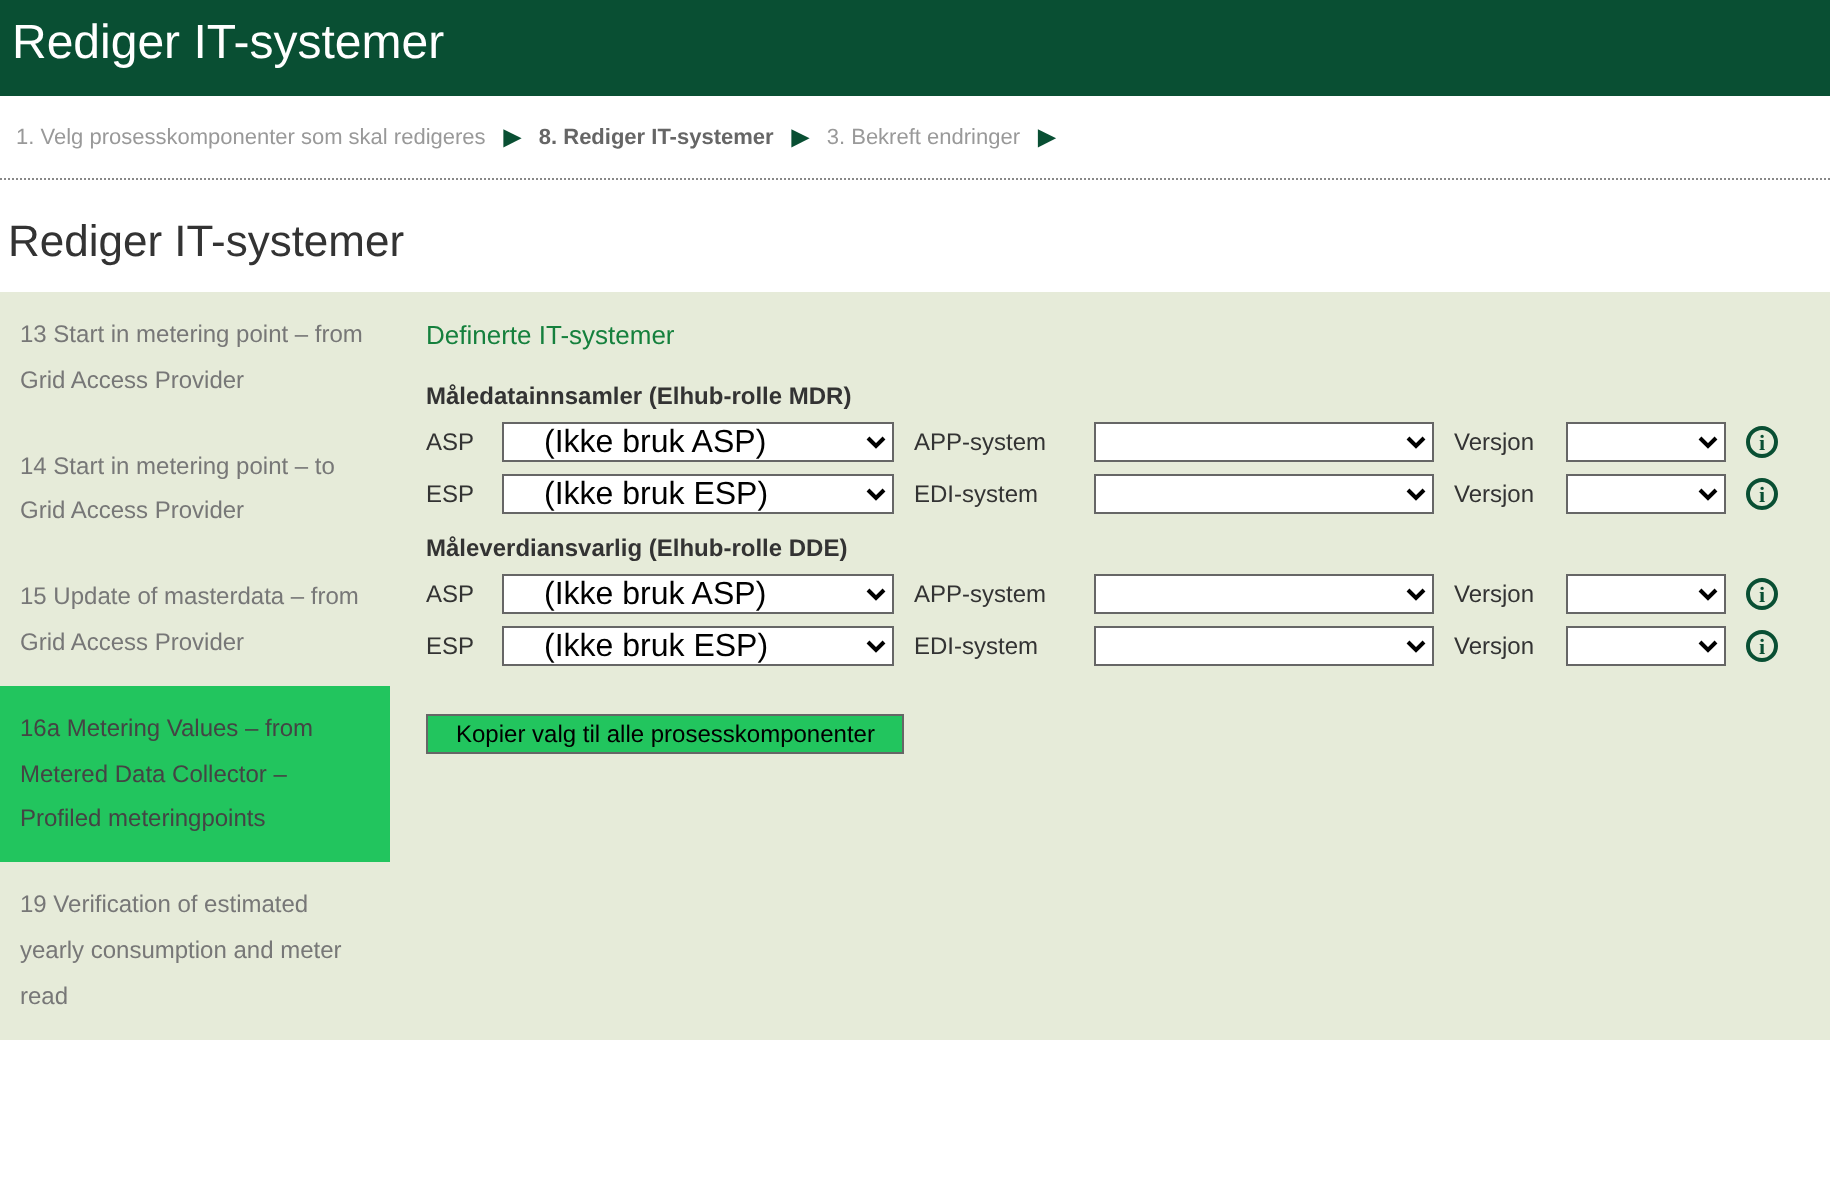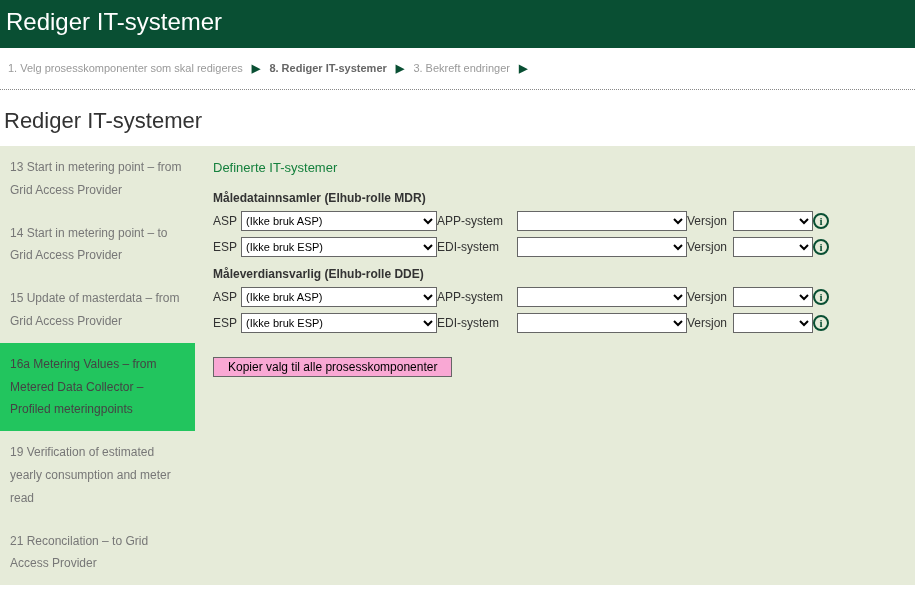--- a/index.html
+++ b/index.html
@@ -12,29 +12,29 @@
   .breadcrumb .step { color: #999; }
   .page-title { padding: 18px 6px 12px 4px; }
   .page-title h2 { font-family: Verdana, sans-serif; font-weight: normal; font-size: 22px; color: #333; }
   .main { display: flex; }
   .sidebar { width: 195px; background: #E6EBD9; }
   .sidebar-item { padding: 10px 10px; line-height: 1.9; color: #777; font-size: 12px; cursor: pointer; }
   .sidebar-item.active { background: #22c55e; color: #444; }
   .content { flex: 1; background: #E6EBD9; padding: 14px 18px 28px 18px; }
   .content h3 { font-size: 13px; font-weight: normal; margin-bottom: 16px; color: #15803d; }
   .section-title { font-weight: bold; font-size: 12px; margin: 10px 0 6px 0; }
-  .row { display: flex; align-items: center; margin-bottom: 6px; gap: 0; }
+  .row { display: flex; align-items: center; margin-bottom: 6px; gap: 10px; }
   .lbl { width: 28px; font-size: 12px; }
-  .sel-main { width: 196px; height: 20px; font-size: 11px; border: 1px solid #666; background: #fff; padding-left: 0; }
+  .sel-main { width: 196px; height: 20px; font-size: 16px; border: 1px solid #666; background: #fff; padding-left: 16px; }
   .lbl-mid { width: 80px; font-size: 12px; }
   .sel-mid { width: 170px; height: 20px; font-size: 12px; border: 1px solid #666; background: #fff; }
   .lbl-ver { width: 46px; font-size: 12px; }
   .sel-ver { width: 80px; height: 20px; font-size: 12px; border: 1px solid #666; background: #fff; }
   .info-icon { width: 16px; height: 16px; display: inline-flex; align-items: center; justify-content: center; cursor: pointer; }
-  .copy-btn { margin-top: 18px; padding: 2px 14px; font-size: 12px; border: 1px solid #666; background: #f9a8d4; cursor: pointer; }
+  .copy-btn { margin-top: 18px; padding: 2px 14px; font-size: 12px; border: 1px solid #666; background: #22c55e; cursor: pointer; }
   .footer { padding: 24px 30px 16px 0; text-align: right; }
 </style>
 </head>
 <body>
 
 <div class="header-bar">
   <h1>Rediger IT-systemer</h1>
 </div>
 
 <div class="breadcrumb">
@@ -50,21 +50,20 @@
   <h2>Rediger IT-systemer</h2>
 </div>
 
 <div class="main">
   <div class="sidebar">
     <div class="sidebar-item"><span>13 Start in metering point – from Grid Access Provider</span></div>
     <div class="sidebar-item"><span>14 Start in metering point – to Grid Access Provider</span></div>
     <div class="sidebar-item"><span>15 Update of masterdata – from Grid Access Provider</span></div>
     <div class="sidebar-item active"><span>16a Metering Values – from Metered Data Collector – Profiled meteringpoints</span></div>
     <div class="sidebar-item"><span>19 Verification of estimated yearly consumption and meter read</span></div>
-    <div class="sidebar-item"><span>21 Reconcilation – to Grid Access Provider</span></div>
   </div>
 
   <div class="content">
     <h3>Definerte IT-systemer</h3>
 
     <div class="section-title">Måledatainnsamler (Elhub-rolle MDR)</div>
     <div class="row">
       <span class="lbl">ASP</span>
       <select class="sel-main"><option>(Ikke bruk ASP)</option></select>
       <span class="lbl-mid">APP-system</span>

